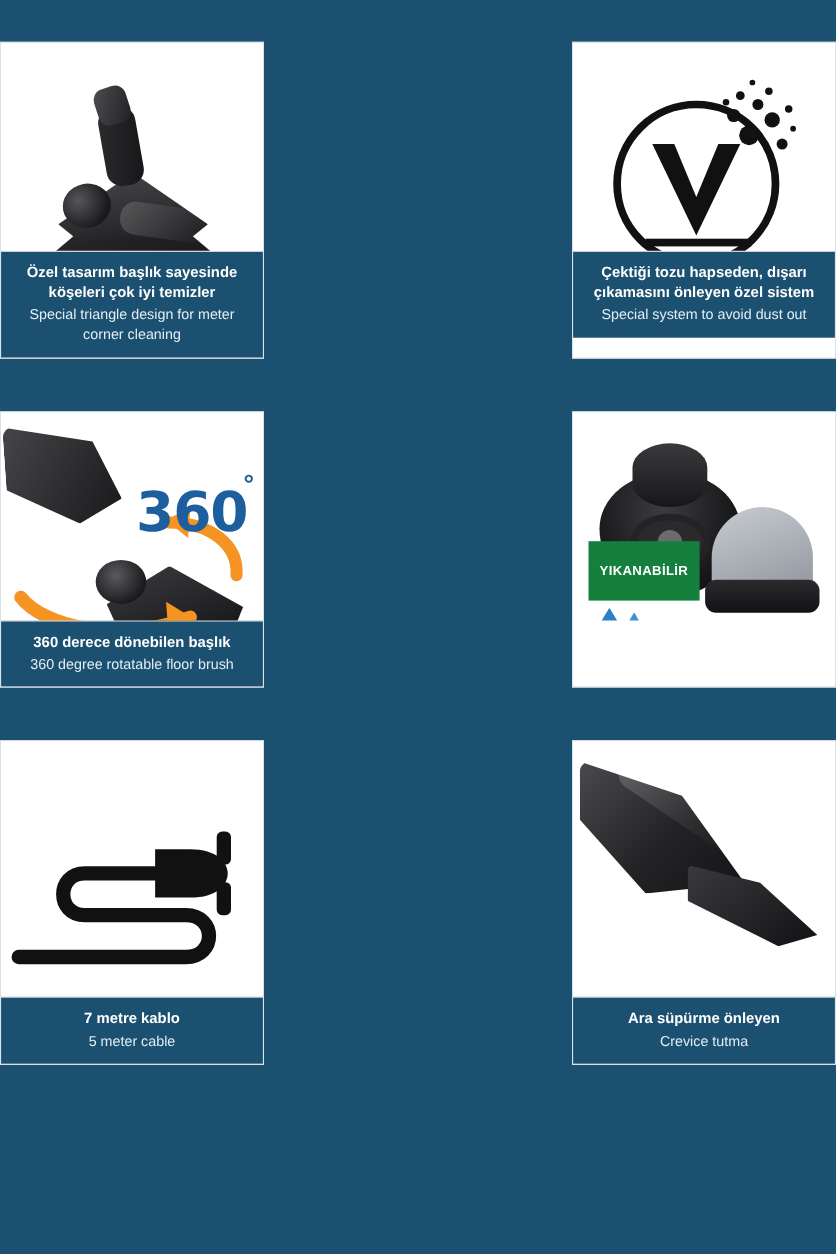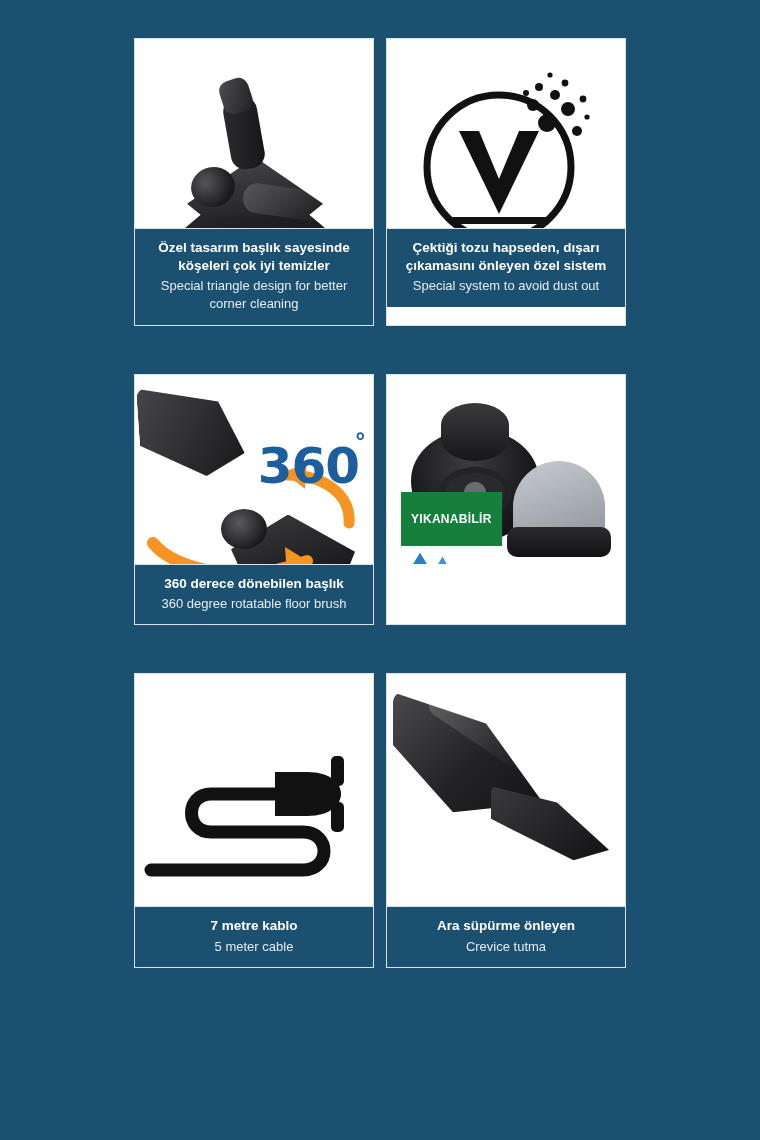--- a/index.html
+++ b/index.html
@@ -27,21 +27,21 @@
     width: 760px;
     height: 1140px;
     display: flex;
     flex-direction: column;
     justify-content: flex-start;
     padding-top: 38px;
     box-sizing: border-box;
   }
   .row {
     display: flex;
-    justify-content: center;
+    justify-content: space-between;
     gap: 12px;
   }
   .row-1 { margin-bottom: 48px; }
   .row-2 { margin-bottom: 48px; }
 
   .card {
     width: 240px;
     background: #ffffff;
     border: 1px solid #d9e2e8;
     box-sizing: border-box;
@@ -295,21 +295,21 @@
             <div class="brush-body"></div>
             <div class="brush-plate"></div>
             <div class="brush-hub"></div>
             <div class="brush-neck"></div>
             <div class="brush-neck2"></div>
             <div class="brush-hi"></div>
           </div>
         </div>
         <div class="caption">
           <div class="cap-tr">Özel tasarım başlık sayesinde köşeleri çok iyi temizler</div>
-          <div class="cap-en">Special triangle design for better corner cleaning</div>
+          <div class="cap-en">Special triangle design for meter corner cleaning</div>
         </div>
       </div>
 
       <div class="card">
         <div class="media">
           <div class="vcircle">
             <svg width="240" height="240" viewBox="0 0 240 240" aria-hidden="true">
               <circle cx="112" cy="128" r="72" fill="none" stroke="#111" stroke-width="7"></circle>
               <path d="M72 92 L112 175 L152 92 L132 92 L112 140 L92 92 Z" fill="#111"></path>
               <rect x="66" y="178" width="96" height="7" fill="#111"></rect>

